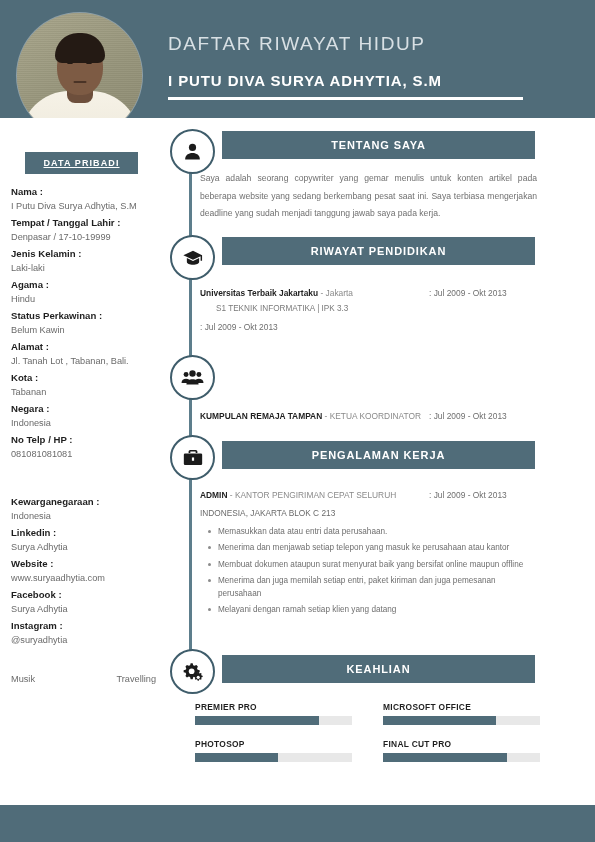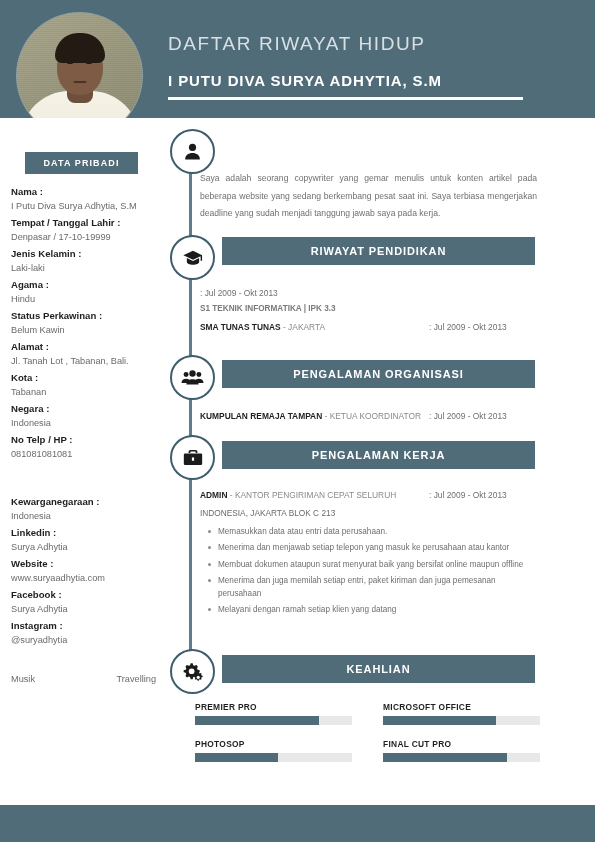--- a/index.html
+++ b/index.html
@@ -78,21 +78,21 @@
   }
 
   
   .sidebar{
     position:absolute;left:0;top:118px;width:165px;height:687px;background:#ffffff;
   }
   .pill{
     display:block;margin:0 auto;width:113px;height:22px;
     background:#506c79;color:#ffffff;
     font-size:9px;font-weight:bold;letter-spacing:1.1px;
-    text-align:center;line-height:22px;
+    text-align:center;line-height:22px;text-decoration:underline;
   }
   .pill-pribadi{position:absolute;left:25px;top:34px;}
   .field{position:absolute;left:11px;width:150px;}
   .f-label{font-size:9.6px;font-weight:bold;color:#1f1f1f;line-height:1.35;}
   .f-value{font-size:9.2px;color:#6a6a6a;line-height:1.4;margin-top:1px;}
   .pill-hobi{position:absolute;left:25px;top:524px;}
   .hobbies{
     position:absolute;left:11px;top:556px;width:145px;
     display:flex;justify-content:space-between;
     font-size:9.2px;color:#6a6a6a;
@@ -125,21 +125,21 @@
     font-size:8.6px;color:#707070;line-height:2.05;
     text-align:justify;width:337px;
   }
 
   .edu-row{display:flex;align-items:baseline;width:337px;margin-bottom:3px;}
   .edu-main{font-size:8.4px;flex:1;}
   .edu-org{font-weight:bold;color:#1f1f1f;}
   .edu-sep{color:#8a8a8a;}
   .edu-place{color:#8a8a8a;}
   .edu-date{font-size:8.4px;color:#6f6f6f;width:108px;text-align:left;}
-  .edu-note{font-size:8.2px;color:#7a7a7a;margin:6px 0 9px 0;font-weight:bold;}
+  .edu-note{font-size:8.2px;color:#7a7a7a;margin:6px 0 9px 16px;}
 
   .job-sub{font-size:8.3px;color:#6a6a6a;margin:8px 0 7px 0;}
   .bullets{margin:0;padding:0 0 0 18px;list-style:none;width:320px;}
   .bullets li{
     position:relative;font-size:8.2px;color:#6f6f6f;
     line-height:1.62;margin-bottom:3px;
   }
   .bullets li::before{
     content:"";position:absolute;left:-10px;top:5px;
     width:3px;height:3px;border-radius:50%;background:#8b8b8b;
@@ -256,57 +256,57 @@
   </div>
 
   <div class="timeline-line"></div>
 
   <div class="tl-icon" style="top:129px">
     <svg width="21" height="21" viewBox="0 0 24 24" fill="#1b1b1b">
       <circle cx="12" cy="7.3" r="4.1"></circle>
       <path d="M3.6 21c0-4.7 3.8-7.2 8.4-7.2s8.4 2.5 8.4 7.2z"></path>
     </svg>
   </div>
+  <div class="sec-bar" style="top:131px">TENTANG SAYA</div>
   <div class="sec-body" style="top:170px">
     <div class="about-p">Saya adalah seorang copywriter yang gemar menulis untuk konten artikel pada beberapa website yang sedang berkembang pesat saat ini. Saya terbiasa mengerjakan  deadline yang sudah menjadi tanggung jawab saya pada kerja.</div>
   </div>
 
   <div class="tl-icon" style="top:235px">
     <svg width="22" height="22" viewBox="0 0 24 24" fill="#1b1b1b">
       <path d="M12 4 1.5 9 12 14l8.3-3.95V15h1.6V9z"></path>
       <path d="M5.3 12.1V16c0 1.9 3 3.3 6.7 3.3s6.7-1.4 6.7-3.3v-3.9L12 15.4z"></path>
     </svg>
   </div>
   <div class="sec-bar" style="top:237px">RIWAYAT PENDIDIKAN</div>
   <div class="sec-body" style="top:288px">
     <div class="edu-row">
+      <div class="edu-main">
+        <span class="edu-org">Universitas Terbaik Jakartaku</span>
+        <span class="edu-sep">-</span>
+        <span class="edu-place">Jakarta</span>
+      </div>
       <div class="edu-date">:  Jul 2009  - Okt 2013</div>
     </div>
     <div class="edu-note">S1 TEKNIK INFORMATIKA | IPK 3.3</div>
     <div class="edu-row">
-      <div class="edu-main">
-        <span class="edu-org">SMA TUNAS TUNAS</span>
-        <span class="edu-sep">-</span>
-        <span class="edu-place">JAKARTA</span>
-      </div>
       <div class="edu-date">:  Jul 2009  - Okt 2013</div>
     </div>
   </div>
 
   <div class="tl-icon" style="top:355px">
     <svg width="23" height="23" viewBox="0 0 28 24" fill="#1b1b1b">
       <circle cx="6.2" cy="8.4" r="3"></circle>
       <path d="M0.6 18.6c0-3.2 2.5-5 5.6-5s5.6 1.8 5.6 5z"></path>
       <circle cx="21.8" cy="8.4" r="3"></circle>
       <path d="M16.2 18.6c0-3.2 2.5-5 5.6-5s5.6 1.8 5.6 5z"></path>
       <circle cx="14" cy="7.2" r="3.9"></circle>
       <path d="M6.6 20.4c0-4.1 3.3-6.4 7.4-6.4s7.4 2.3 7.4 6.4z"></path>
     </svg>
   </div>
-  <div class="sec-bar" style="top:360px">PENGALAMAN ORGANISASI</div>
   <div class="sec-body" style="top:411px">
     <div class="edu-row">
       <div class="edu-main">
         <span class="edu-org">KUMPULAN REMAJA TAMPAN</span>
         <span class="edu-sep">-</span>
         <span class="edu-place">KETUA KOORDINATOR</span>
       </div>
       <div class="edu-date">:  Jul 2009  - Okt 2013</div>
     </div>
   </div>

